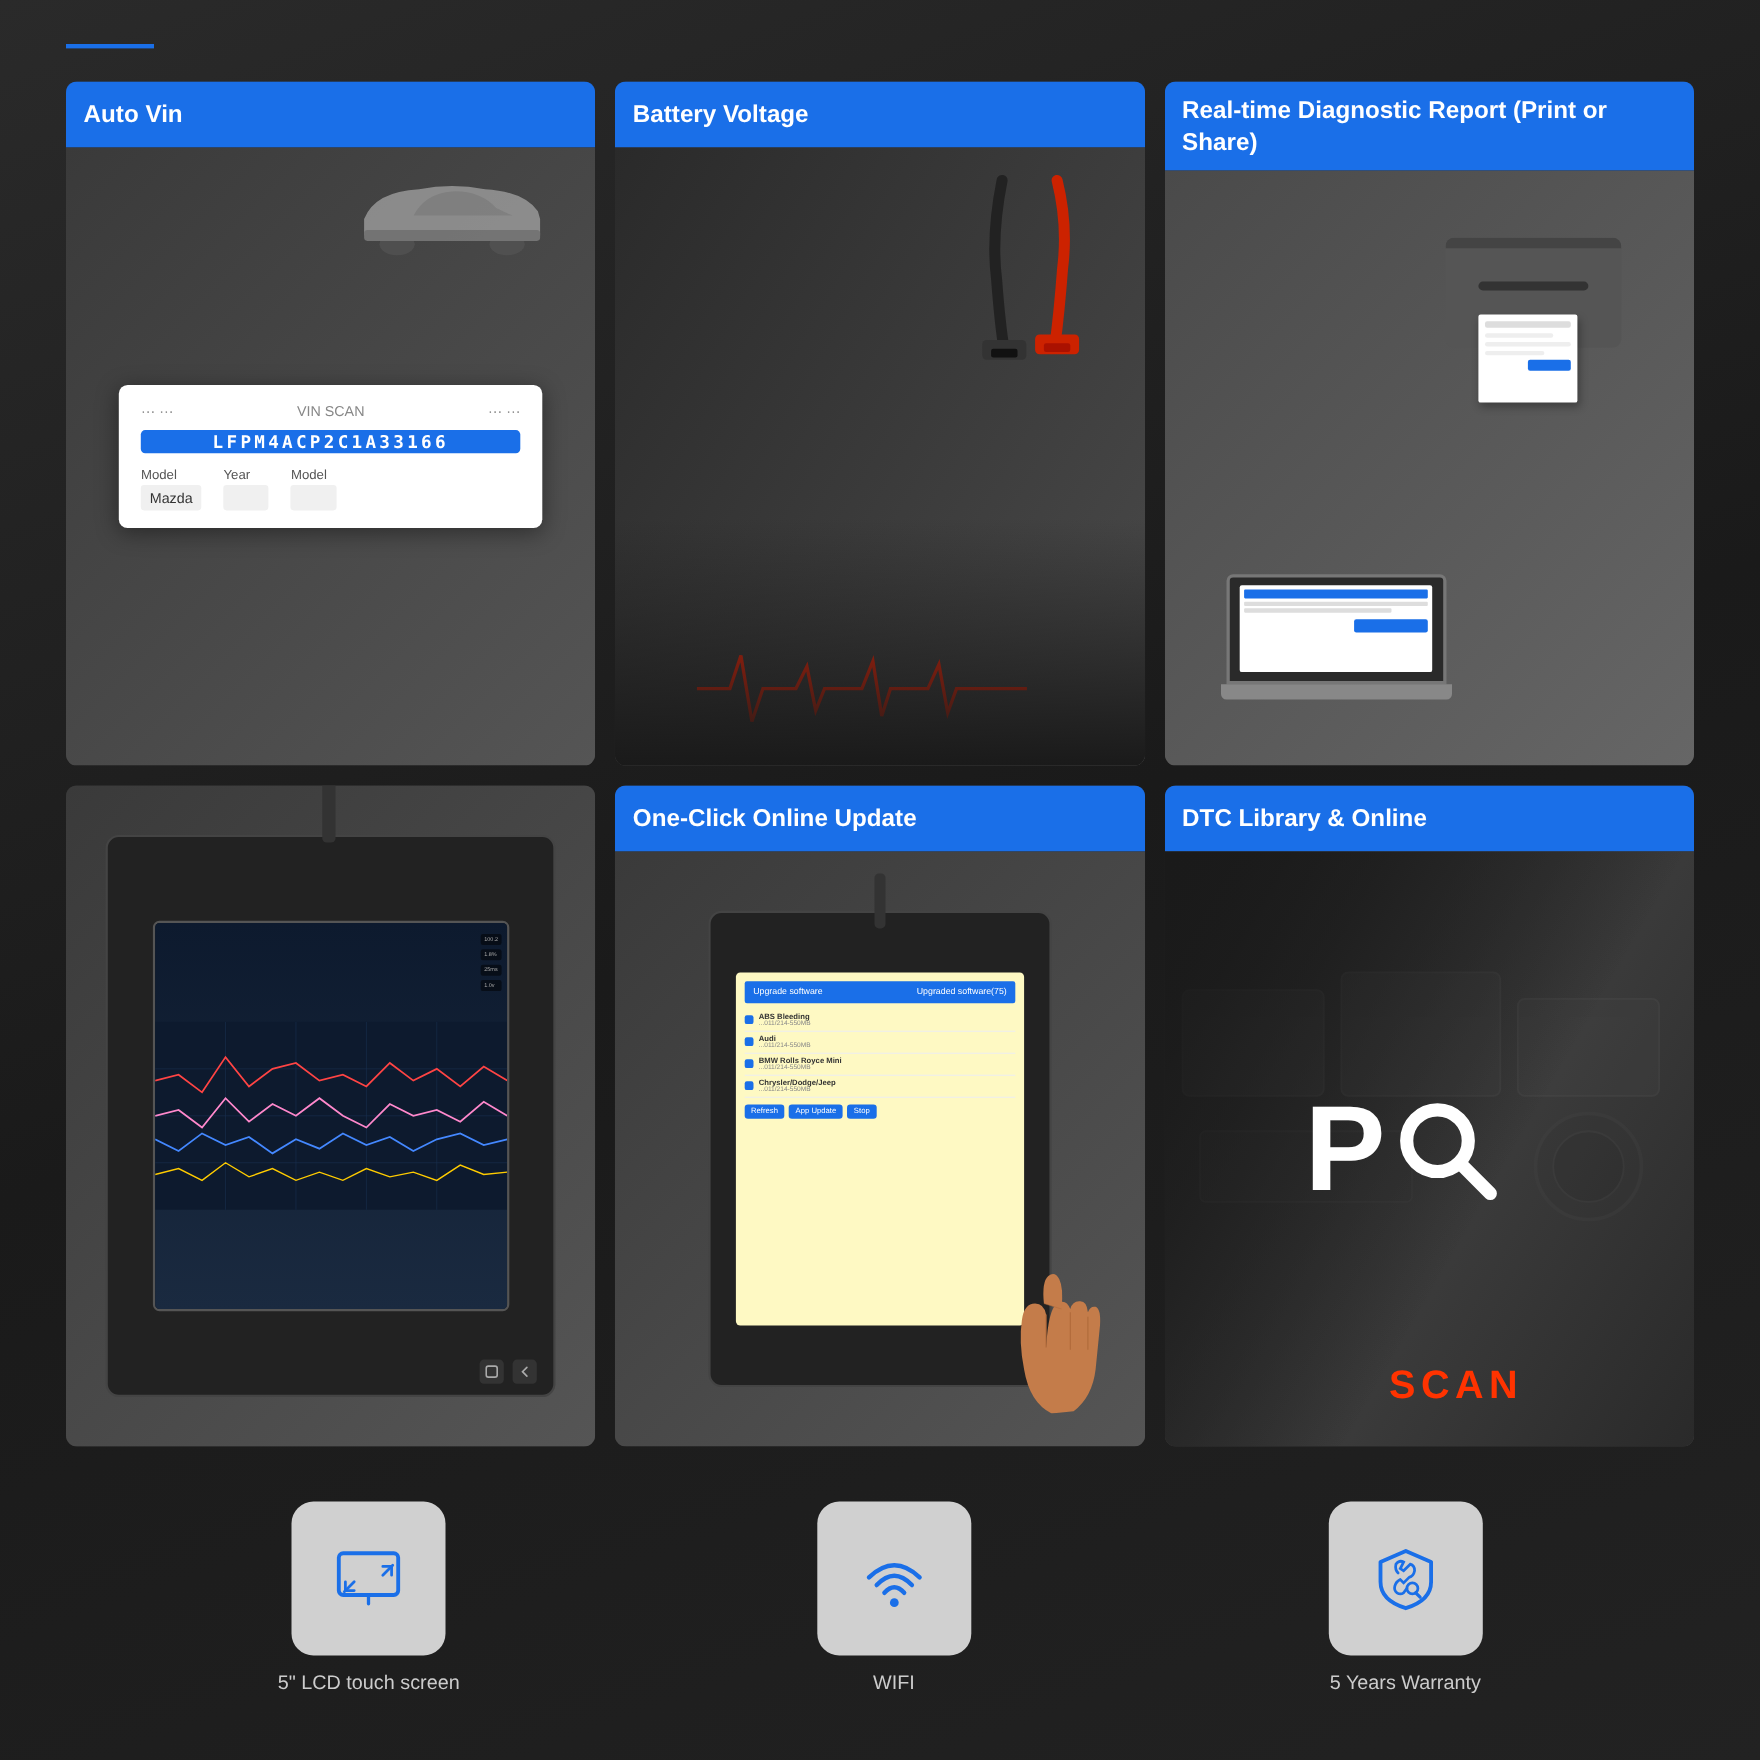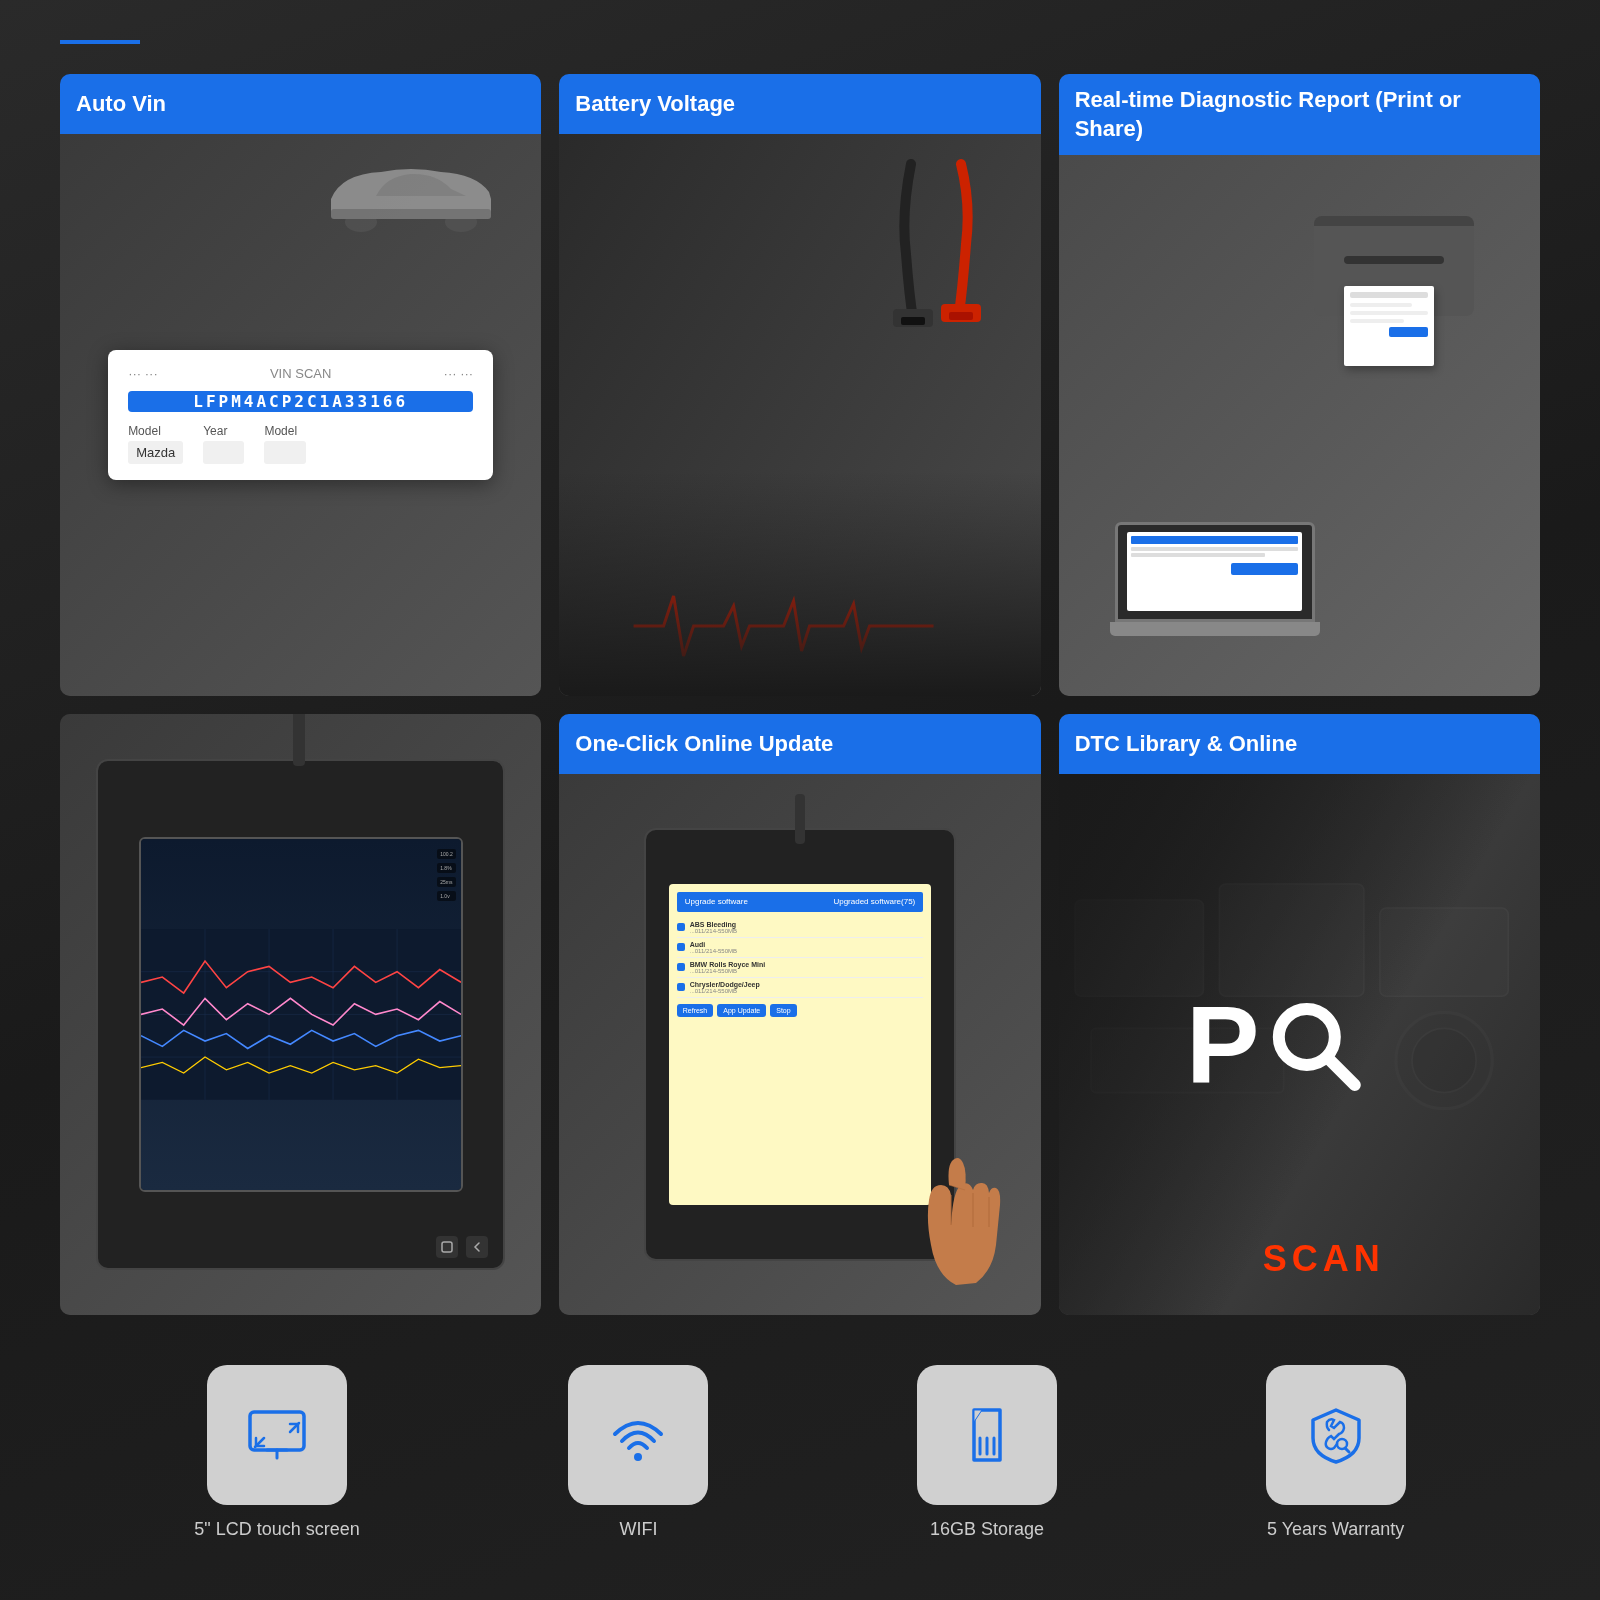--- a/index.html
+++ b/index.html
@@ -649,35 +649,20 @@
 
           <path d="M12,34 Q35,12 58,34" stroke="#1a6fe8" stroke-width="4" fill="none" stroke-linecap="round"></path>
           <path d="M19,41 Q35,24 51,41" stroke="#1a6fe8" stroke-width="4" fill="none" stroke-linecap="round"></path>
           <path d="M26,48 Q35,38 44,48" stroke="#1a6fe8" stroke-width="4" fill="none" stroke-linecap="round"></path>
           <circle cx="35" cy="57" r="4" fill="#1a6fe8"></circle>
         </svg>
       </div>
       <span class="icon-label">WIFI</span>
     </div>
 
-    <div class="feature-icon-item">
-      <div class="icon-box">
-        <svg class="icon-svg" viewBox="0 0 70 70">
-
-          <path d="M22,10 L22,10 L48,10 L48,60 L22,60 Z" stroke="#1a6fe8" stroke-width="3.5" fill="none" stroke-linejoin="round"></path>
-
-          <path d="M22,10 L22,22 L30,10 Z" stroke="#1a6fe8" stroke-width="1" fill="#d0d0d0"></path>
-
-          <line x1="28" y1="38" x2="28" y2="54" stroke="#1a6fe8" stroke-width="3" stroke-linecap="round"></line>
-          <line x1="35" y1="38" x2="35" y2="54" stroke="#1a6fe8" stroke-width="3" stroke-linecap="round"></line>
-          <line x1="42" y1="38" x2="42" y2="54" stroke="#1a6fe8" stroke-width="3" stroke-linecap="round"></line>
-        </svg>
-      </div>
-      <span class="icon-label">16GB Storage</span>
-    </div>
 
     <div class="feature-icon-item">
       <div class="icon-box">
         <svg class="icon-svg" viewBox="0 0 70 70">
 
           <path d="M35,10 L58,20 L58,38 Q58,55 35,62 Q12,55 12,38 L12,20 Z" stroke="#1a6fe8" stroke-width="3.5" fill="none" stroke-linejoin="round"></path>
 
           <path d="M28,30 Q25,27 26,22 Q29,18 33,20 L30,26 L33,28 L39,22 Q43,23 43,28 Q42,33 38,34 L33,39 L30,36 Q26,38 25,42 Q24,46 27,48 Q30,50 33,48 L36,44" stroke="#1a6fe8" stroke-width="2.5" fill="none" stroke-linecap="round"></path>
           <circle cx="41" cy="44" r="5" stroke="#1a6fe8" stroke-width="2.5" fill="none"></circle>
           <line x1="44" y1="48" x2="48" y2="52" stroke="#1a6fe8" stroke-width="3" stroke-linecap="round"></line>

